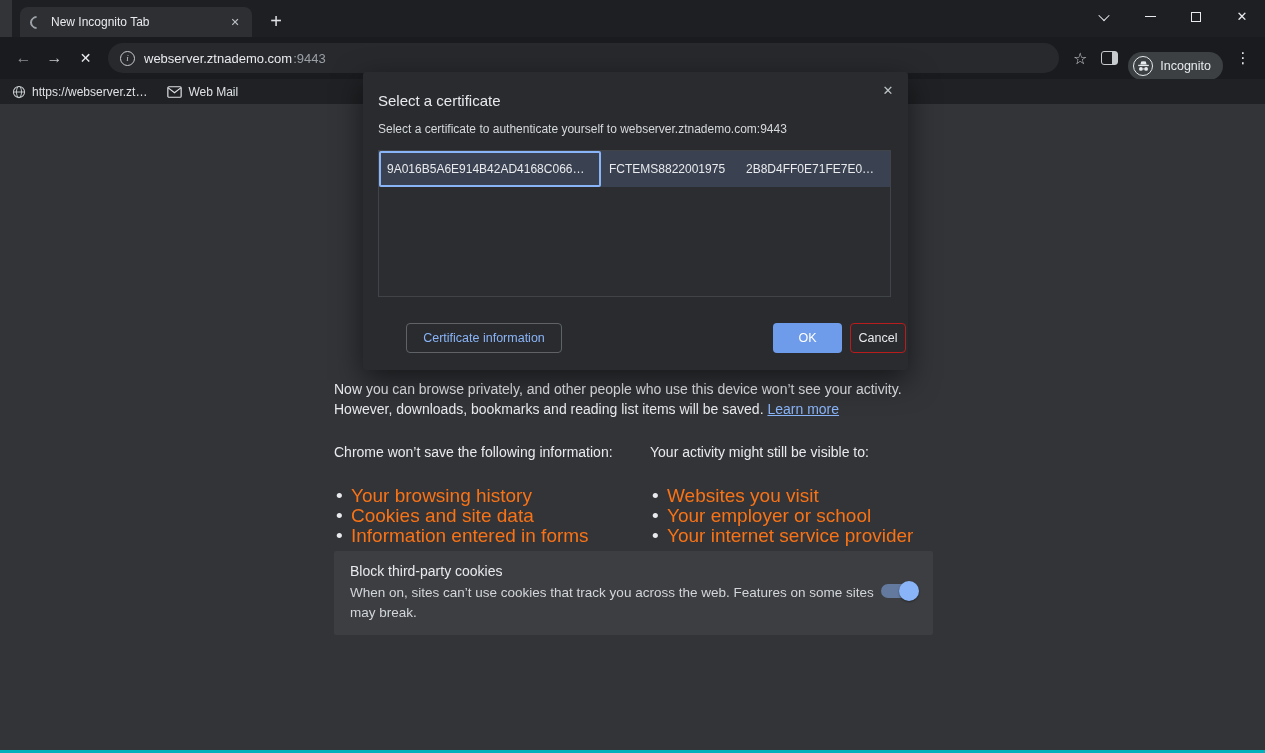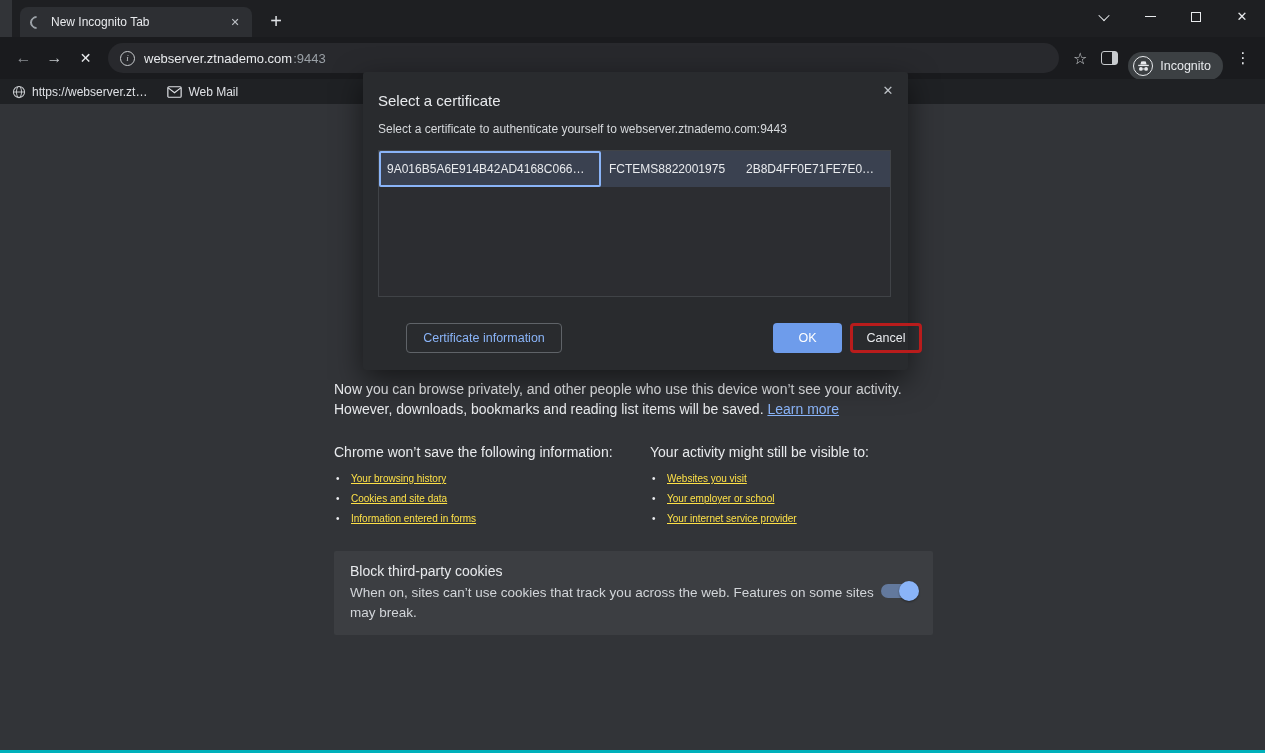--- a/index.html
+++ b/index.html
@@ -63,23 +63,23 @@
   .bookmarks { position:absolute; top:79px; left:0; right:0; height:25px; background:#1f2124;
     display:flex; align-items:center; padding-left:12px; gap:20px; }
   .bookmark { display:flex; align-items:center; gap:6px; font-size:12px; color:#dfe1e5; }
 
   
   .intro { position:absolute; left:334px; top:379px; width:620px; font-size:14px; line-height:20px; color:#e8eaed; }
   .learn-more { color:#8ab4f8; text-decoration:underline; cursor:pointer; }
   .col { position:absolute; top:444px; }
   .col-left { left:334px; width:300px; }
   .col-right { left:650px; width:300px; }
-  .col-heading { font-size:14px; font-weight:500; color:#e8eaed; margin-bottom:9px; }
+  .col-heading { font-size:14px; font-weight:500; color:#e8eaed; margin-bottom:26px; }
   .col ul { list-style:none; }
-  .col li { position:relative; padding-left:17px; font-size:10px; line-height:20px; color:#fde047;text-decoration:underline; }
+  .col li { position:relative; padding-left:17px; font-size:19px; line-height:20px; color:#f97316; }
   .col li::before { content:"•"; position:absolute; left:2px; color:#e8eaed; }
 
   .cookie-card { position:absolute; left:334px; top:551px; width:599px; height:84px;
     background:#3c3e42; border-radius:2px; padding:12px 16px; }
   .card-title { font-size:14px; font-weight:500; color:#e8eaed; margin-bottom:4px; }
   .card-desc { font-size:13.5px; line-height:20px; color:#d2d5d9; width:524px; }
   .toggle { position:absolute; right:16px; top:33px; width:36px; height:14px;
     background:rgba(138,180,248,.5); border-radius:7px; }
   .toggle-knob { position:absolute; right:-2px; top:-3px; width:20px; height:20px;
     border-radius:50%; background:#8ab4f8; box-shadow:0 1px 2px rgba(0,0,0,.4); }
@@ -99,21 +99,21 @@
   .th-subject { width:222px; } .th-issuer { width:137px; } .th-serial { flex:1; }
   .tbl-row { display:flex; height:36px; background:#3a4150; }
   .td { font-size:12px; color:#e8eaed; line-height:36px; padding-left:8px; white-space:nowrap; overflow:hidden; }
   .td-subject { width:222px; box-shadow:inset 0 0 0 2px #8ab4f8; border-radius:2px; }
   .td-issuer { width:137px; } .td-serial { flex:1; }
   .dlg-btn { position:absolute; top:251px; height:30px; border-radius:4px; font-size:12.5px;
     font-weight:500; display:flex; align-items:center; justify-content:center;
     font-family:"Liberation Sans","DejaVu Sans",sans-serif; cursor:pointer;margin-left:28px; }
   .btn-info { left:15px; width:156px; border:1px solid #5f6368; color:#8ab4f8; background:transparent; }
   .btn-ok { left:382px; width:69px; background:#6e9ceb; color:#ffffff; border:none; }
-  .btn-cancel { left:459px; width:72px; border:3px solid #b91c1c; color:#e8eaed; background:transparent; }
+  .btn-cancel { left:459px; width:56px; border:1px solid #b91c1c; color:#e8eaed; background:transparent; }
 
   .bottom-strip { position:absolute; left:0; right:0; bottom:0; height:3px; background:#00b0ba; }
 
   svg { display:block; }
 </style>
 </head>
 <body>
 
 <div>
 

